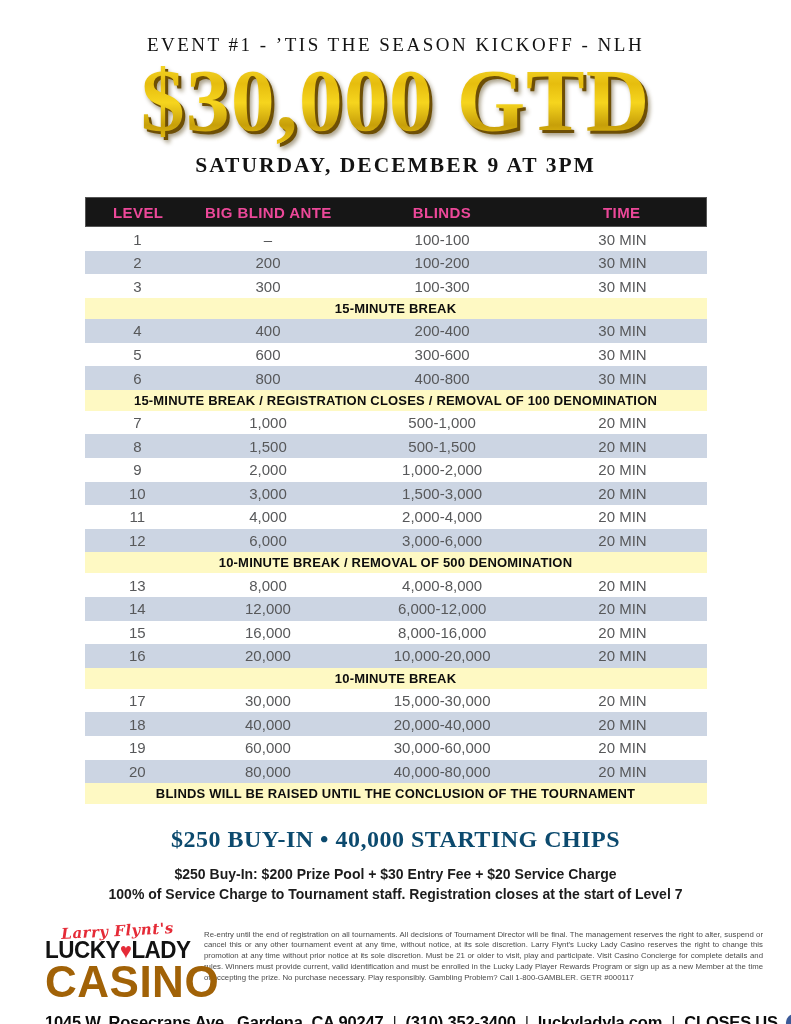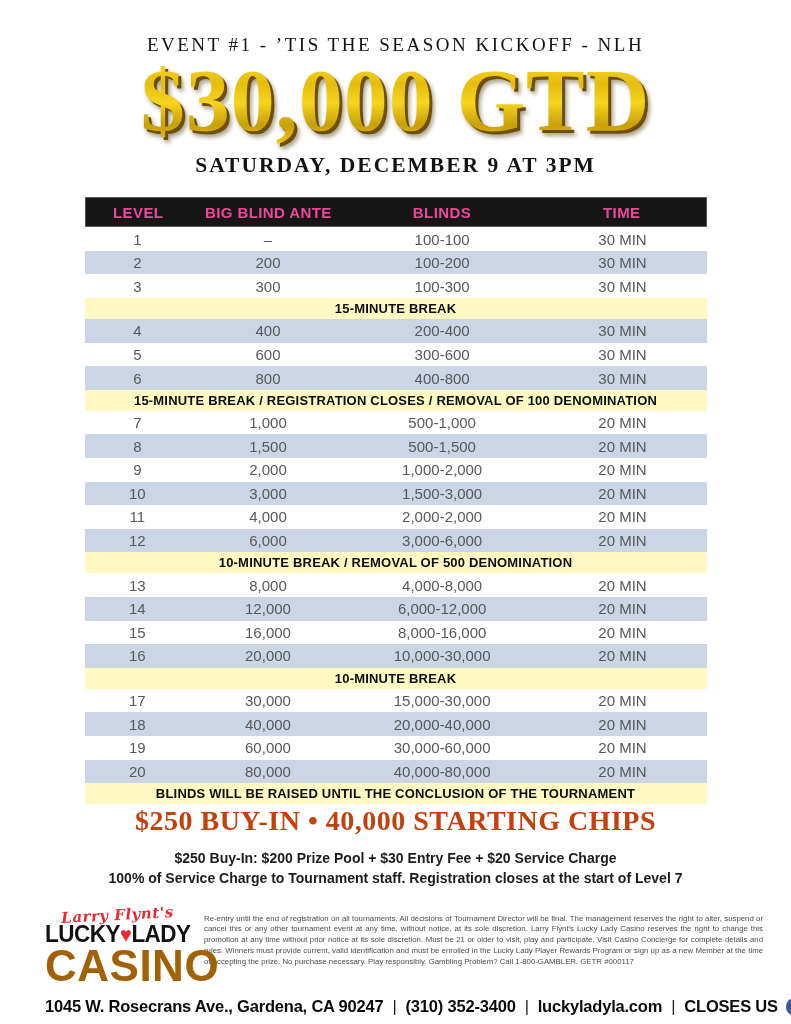--- a/index.html
+++ b/index.html
@@ -42,23 +42,23 @@
   .trow.blue { background:#ccd5e3; }
   .trow .cell { font-size:15px; color:#57585a; text-align:center; }
   .c0,.col0{ width:17%; } .c1,.col1{ width:25%; } .c2,.col2{ width:31%; } .c3,.col3{ width:27%; }
   .trow.breakrow {
     height:21px; background:#fef9c3; justify-content:center;
     font-size:13px; font-weight:bold; color:#0d0d0d; letter-spacing:0.2px;
   }
 
   
   .buyin-headline {
-    margin-top:1px; text-align:center;
+    margin-top:22px; text-align:center;
     font-family:"Liberation Serif", serif; font-weight:900;
-    font-size:28px; letter-spacing:0.5px; color:#c2410c;
+    font-size:24px; letter-spacing:0.5px; color:#0c4a6e;
   }
   .buyin-sub { margin-top:11px; text-align:center; font-size:14px; font-weight:bold; color:#1c1c1c; line-height:1.45; }
 
   
   .footer-cols { display:flex; margin:17px 28px 0 45px; }
   .logo { width:145px; flex:0 0 145px; text-align:center; }
   .logo-script {
     color:#e52b37; font-family:"DejaVu Serif", cursive, serif;
     font-style:italic; font-weight:bold; font-size:15px; letter-spacing:0.5px;
     transform:rotate(-3deg); display:block; margin-bottom:-1px;
@@ -167,21 +167,21 @@
         </div>
         <div class="trow blue">
           <span class="cell c0">10</span>
           <span class="cell c1">3,000</span>
           <span class="cell c2">1,500-3,000</span>
           <span class="cell c3">20 MIN</span>
         </div>
         <div class="trow">
           <span class="cell c0">11</span>
           <span class="cell c1">4,000</span>
-          <span class="cell c2">2,000-2,000</span>
+          <span class="cell c2">2,000-4,000</span>
           <span class="cell c3">20 MIN</span>
         </div>
         <div class="trow blue">
           <span class="cell c0">12</span>
           <span class="cell c1">6,000</span>
           <span class="cell c2">3,000-6,000</span>
           <span class="cell c3">20 MIN</span>
         </div>
         <div class="trow breakrow">10-MINUTE BREAK / REMOVAL OF 500 DENOMINATION</div>
         <div class="trow">
@@ -198,21 +198,21 @@
         </div>
         <div class="trow">
           <span class="cell c0">15</span>
           <span class="cell c1">16,000</span>
           <span class="cell c2">8,000-16,000</span>
           <span class="cell c3">20 MIN</span>
         </div>
         <div class="trow blue">
           <span class="cell c0">16</span>
           <span class="cell c1">20,000</span>
-          <span class="cell c2">10,000-30,000</span>
+          <span class="cell c2">10,000-20,000</span>
           <span class="cell c3">20 MIN</span>
         </div>
         <div class="trow breakrow">10-MINUTE BREAK</div>
         <div class="trow">
           <span class="cell c0">17</span>
           <span class="cell c1">30,000</span>
           <span class="cell c2">15,000-30,000</span>
           <span class="cell c3">20 MIN</span>
         </div>
         <div class="trow blue">

